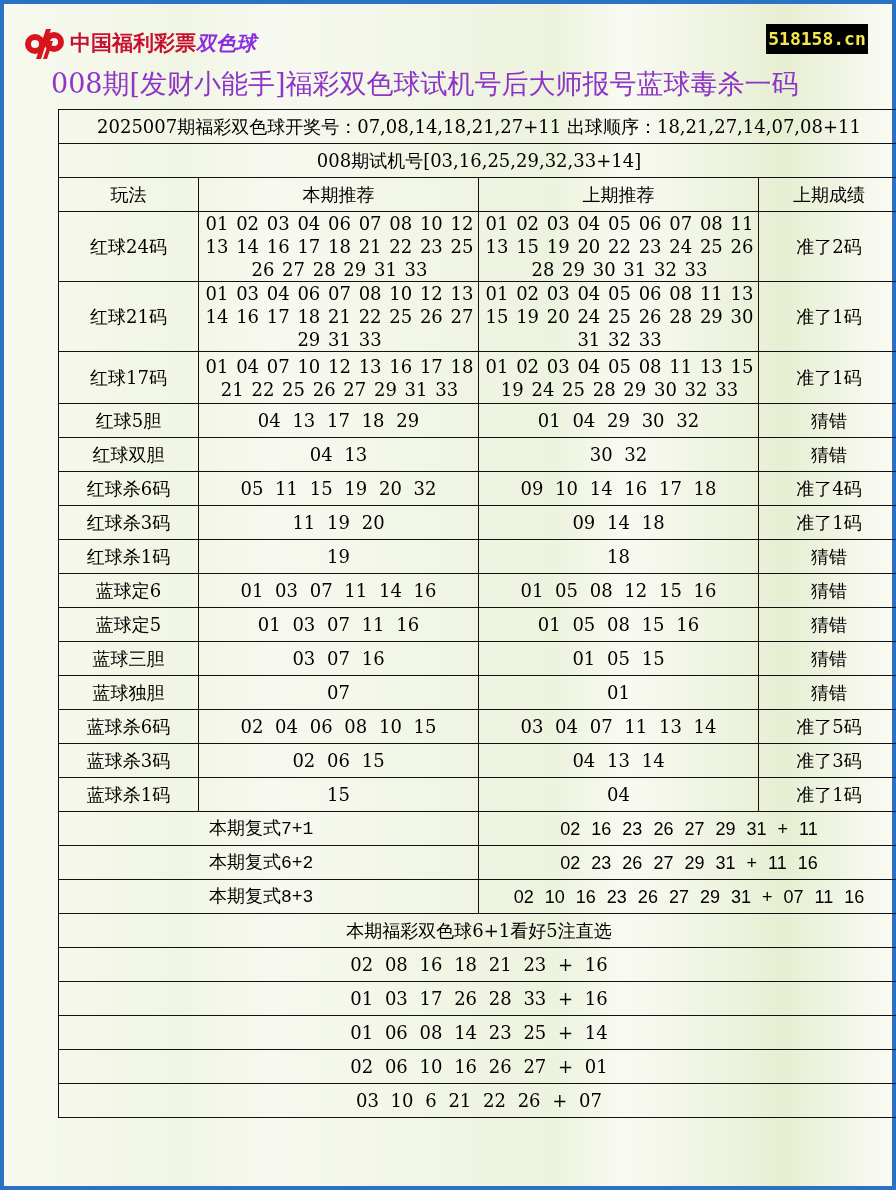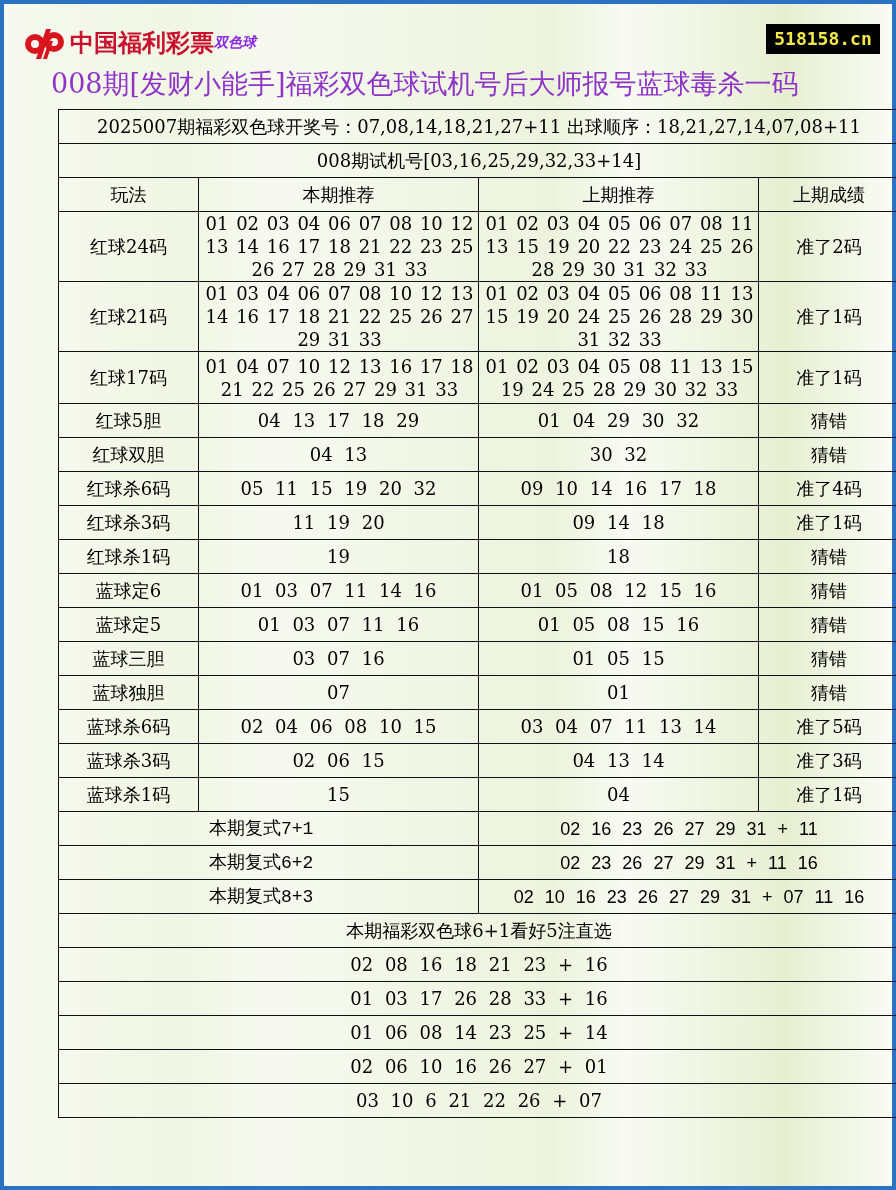--- a/index.html
+++ b/index.html
@@ -15,28 +15,28 @@
       #f7f9f0;
     border-bottom:4px solid #2a72c4;
   }
   .logo {
     position:absolute; left:18px; top:22px; height:34px;
     display:flex; align-items:center;
   }
   .logo-mark { width:44px; height:36px; position:relative; }
   .logo-text {
     font-family:"DejaVu Sans","Liberation Sans",sans-serif;
-    font-weight:bold; font-size:24px; color:#c8102e; margin-left:4px; letter-spacing:0px;
+    font-weight:bold; font-size:21px; color:#c8102e; margin-left:4px; letter-spacing:0px;
   }
   .logo-text2 {
     font-family:"DejaVu Sans","Liberation Sans",sans-serif;
-    font-weight:bold; font-style:italic; font-size:14px; color:#8a2be2;
+    font-weight:bold; font-style:italic; font-size:20px; color:#8a2be2;
   }
   .site-badge {
-    position:absolute; left:762px; top:20px; width:114px; height:30px;
+    position:absolute; left:762px; top:20px; width:102px; height:30px;
     background:#000; color:#f3e84a;
     font-family:"DejaVu Sans Mono","Liberation Mono",monospace; font-weight:bold;
     font-size:18px; line-height:30px; text-align:center;
   }
   .title {
     position:absolute; left:47px; top:62px; width:840px;
     font-size:27px; color:#8e35c8; white-space:nowrap; letter-spacing:0px;
   }
   table.main {
     position:absolute; left:30px; top:105px; width:841px;

